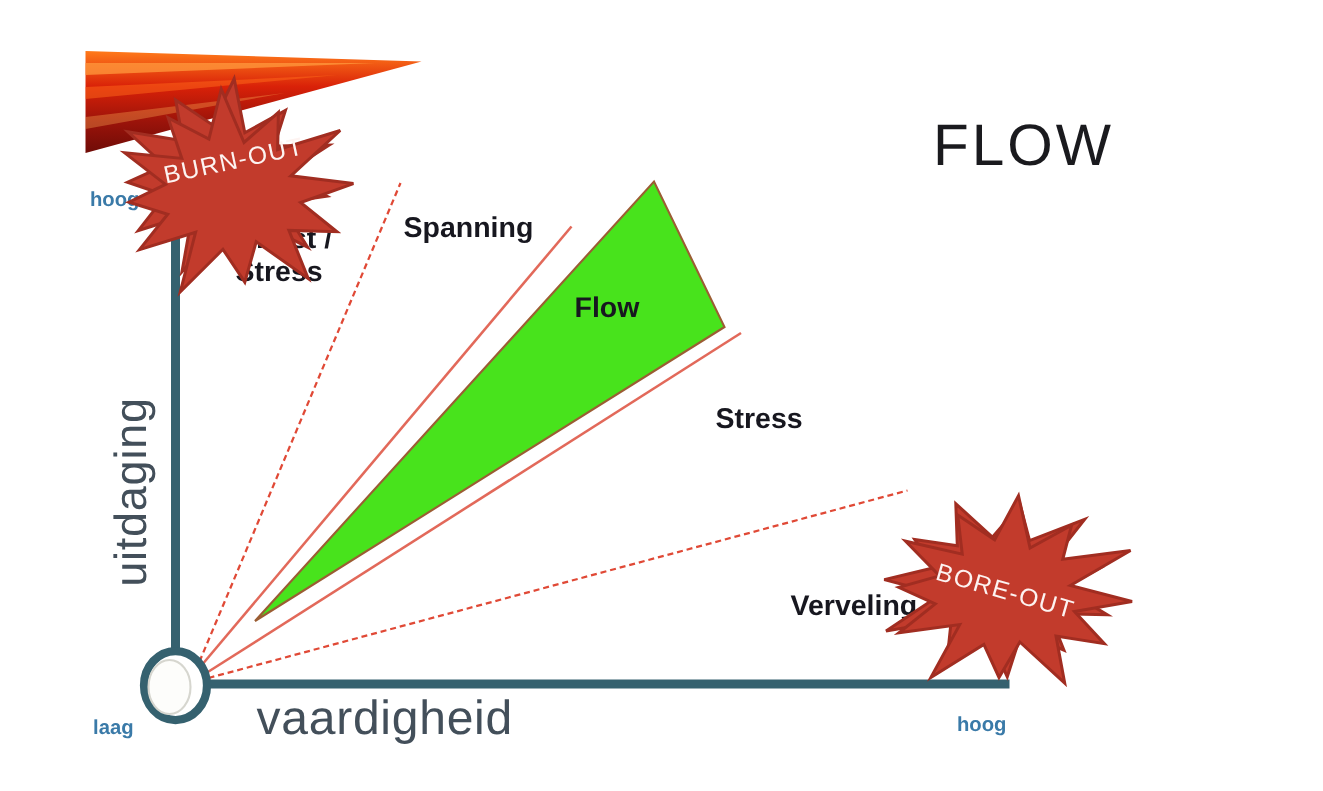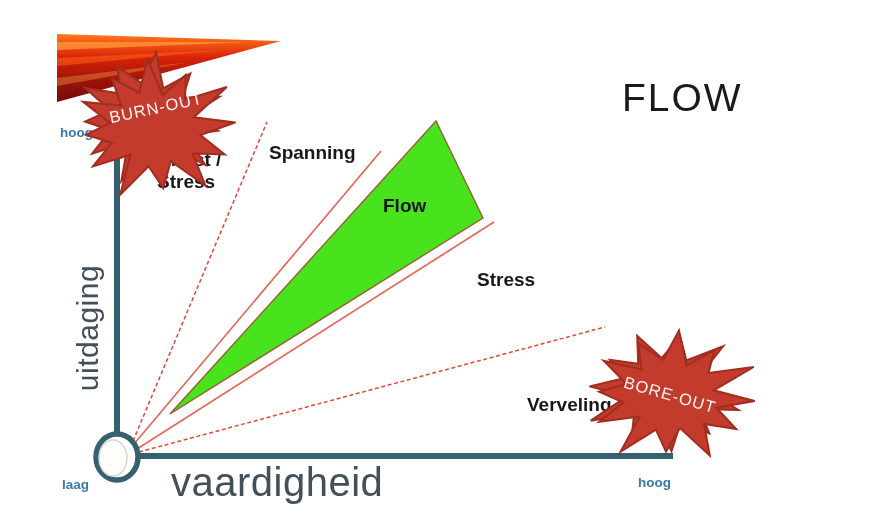--- a/index.html
+++ b/index.html
@@ -15,21 +15,21 @@
   .solid-line{stroke:var(--line-red);stroke-width:1.7;fill:none;}
   .dash-line{stroke:var(--dash-red);stroke-width:1.5;fill:none;stroke-dasharray:4 2.6;}
   .wedge{fill:var(--flow-green);stroke:var(--wedge-stroke);stroke-width:1.4;}
   .star{fill:var(--star-red);stroke:var(--star-stroke);stroke-width:2;}
   
   .zone-label{
     position:absolute;font-weight:bold;font-size:19px;line-height:1.15;
     color:var(--ink);white-space:pre-line;
   }
   .tick{position:absolute;font-weight:bold;font-size:13.5px;color:var(--tick-blue);}
-  .axis-word{position:absolute;font-size:40px;color:var(--axis-text);letter-spacing:.5px;}
+  .axis-word{position:absolute;font-size:32px;color:var(--axis-text);letter-spacing:.5px;}
   .axis-word.vert{transform:translate(-50%,-50%) rotate(-90deg);font-size:30px;}
   .page-title{
     position:absolute;font-size:39px;font-weight:200;color:#1a1a1e;letter-spacing:2px;
   }
   .badge-text{
     position:absolute;font-size:16.5px;color:var(--badge-text);letter-spacing:1px;
     transform:translate(-50%,-50%) rotate(-12deg);white-space:nowrap;
   }
   .badge-text.boreout{transform:translate(-50%,-50%) rotate(16deg);}
 </style>

